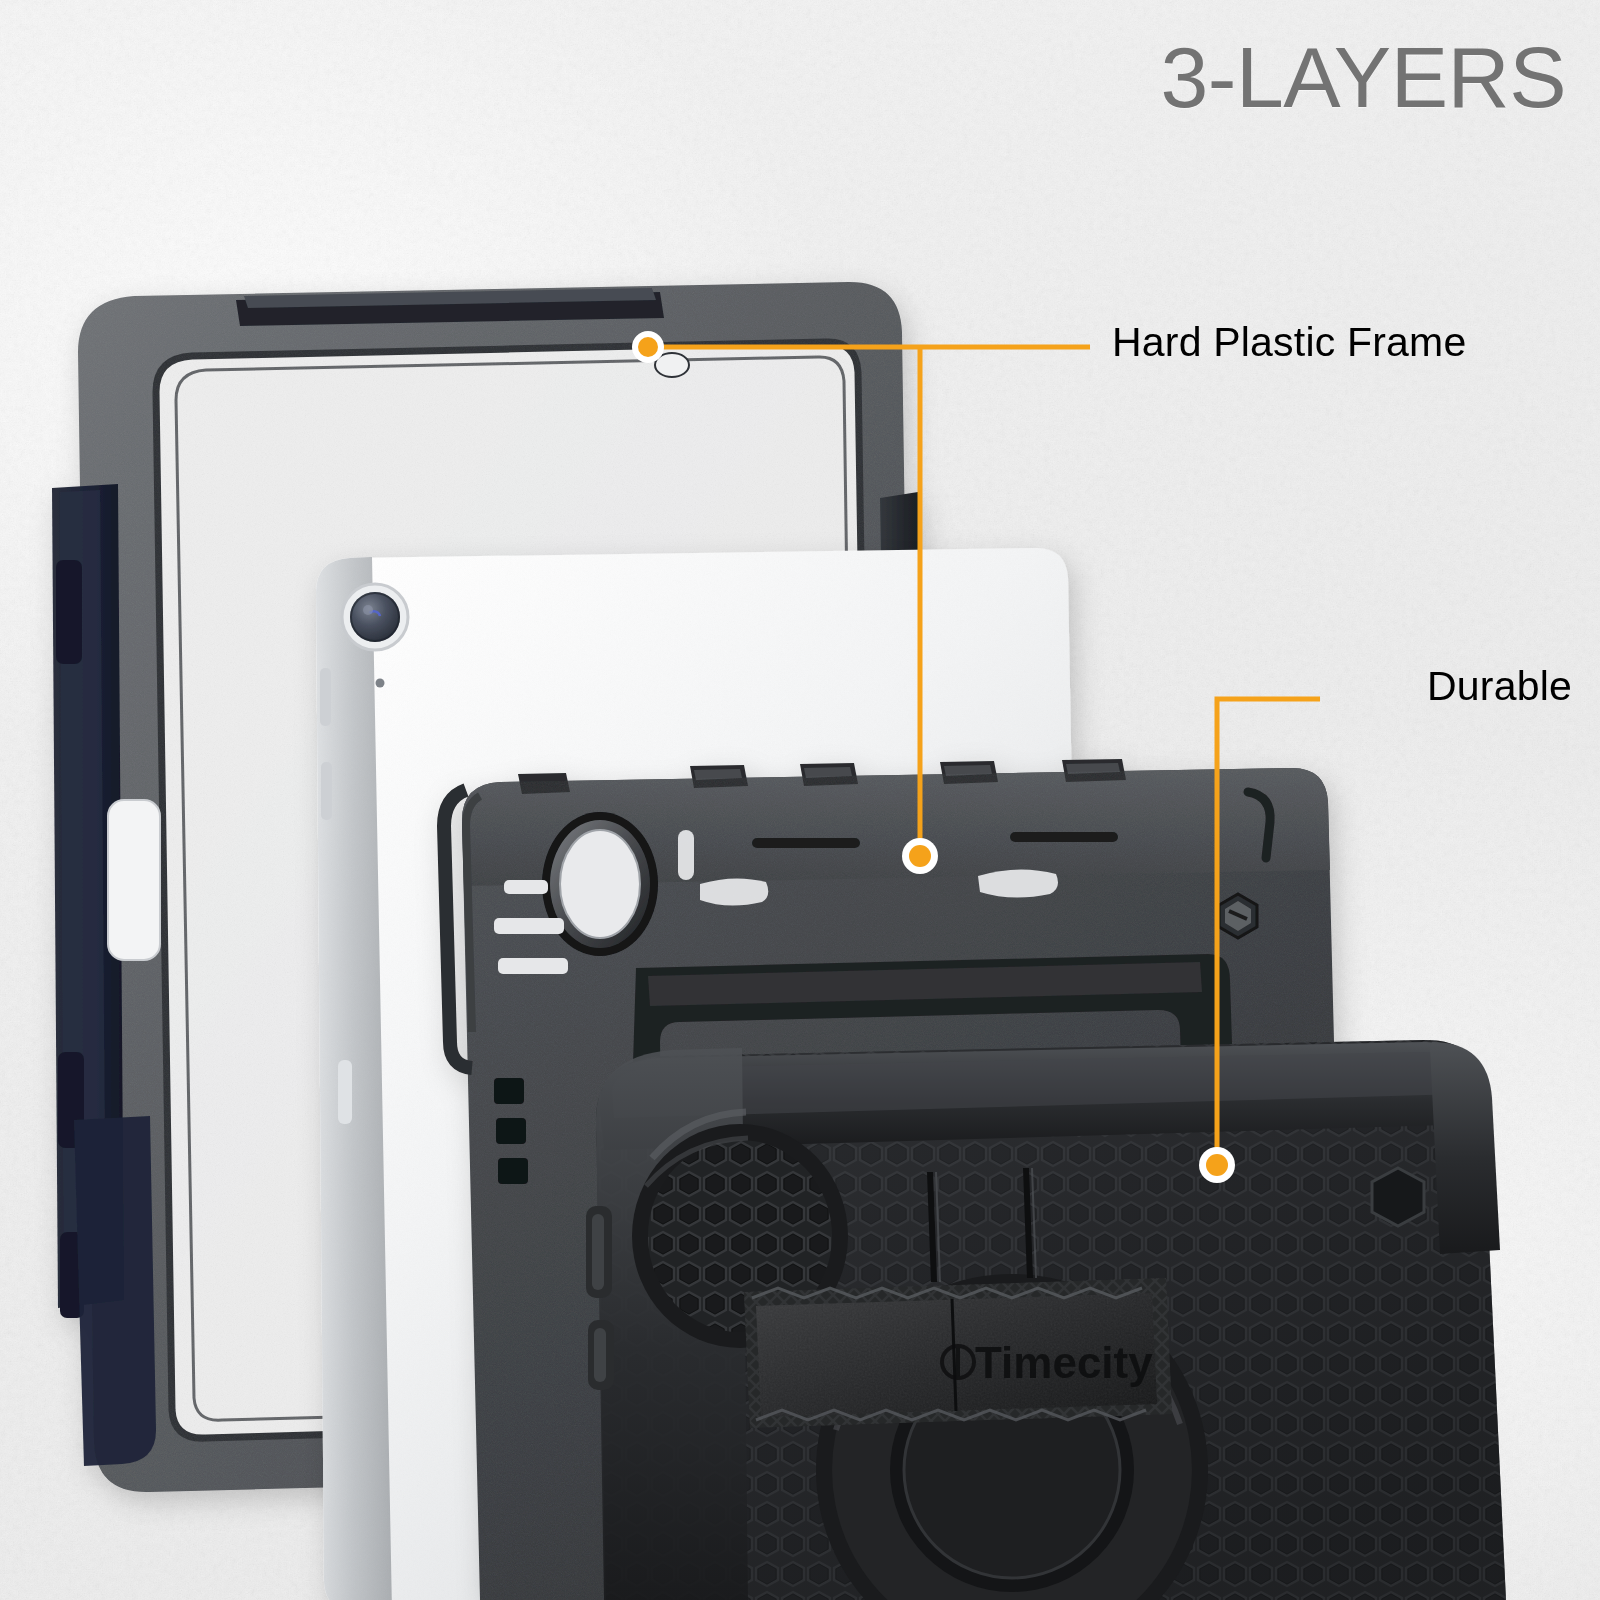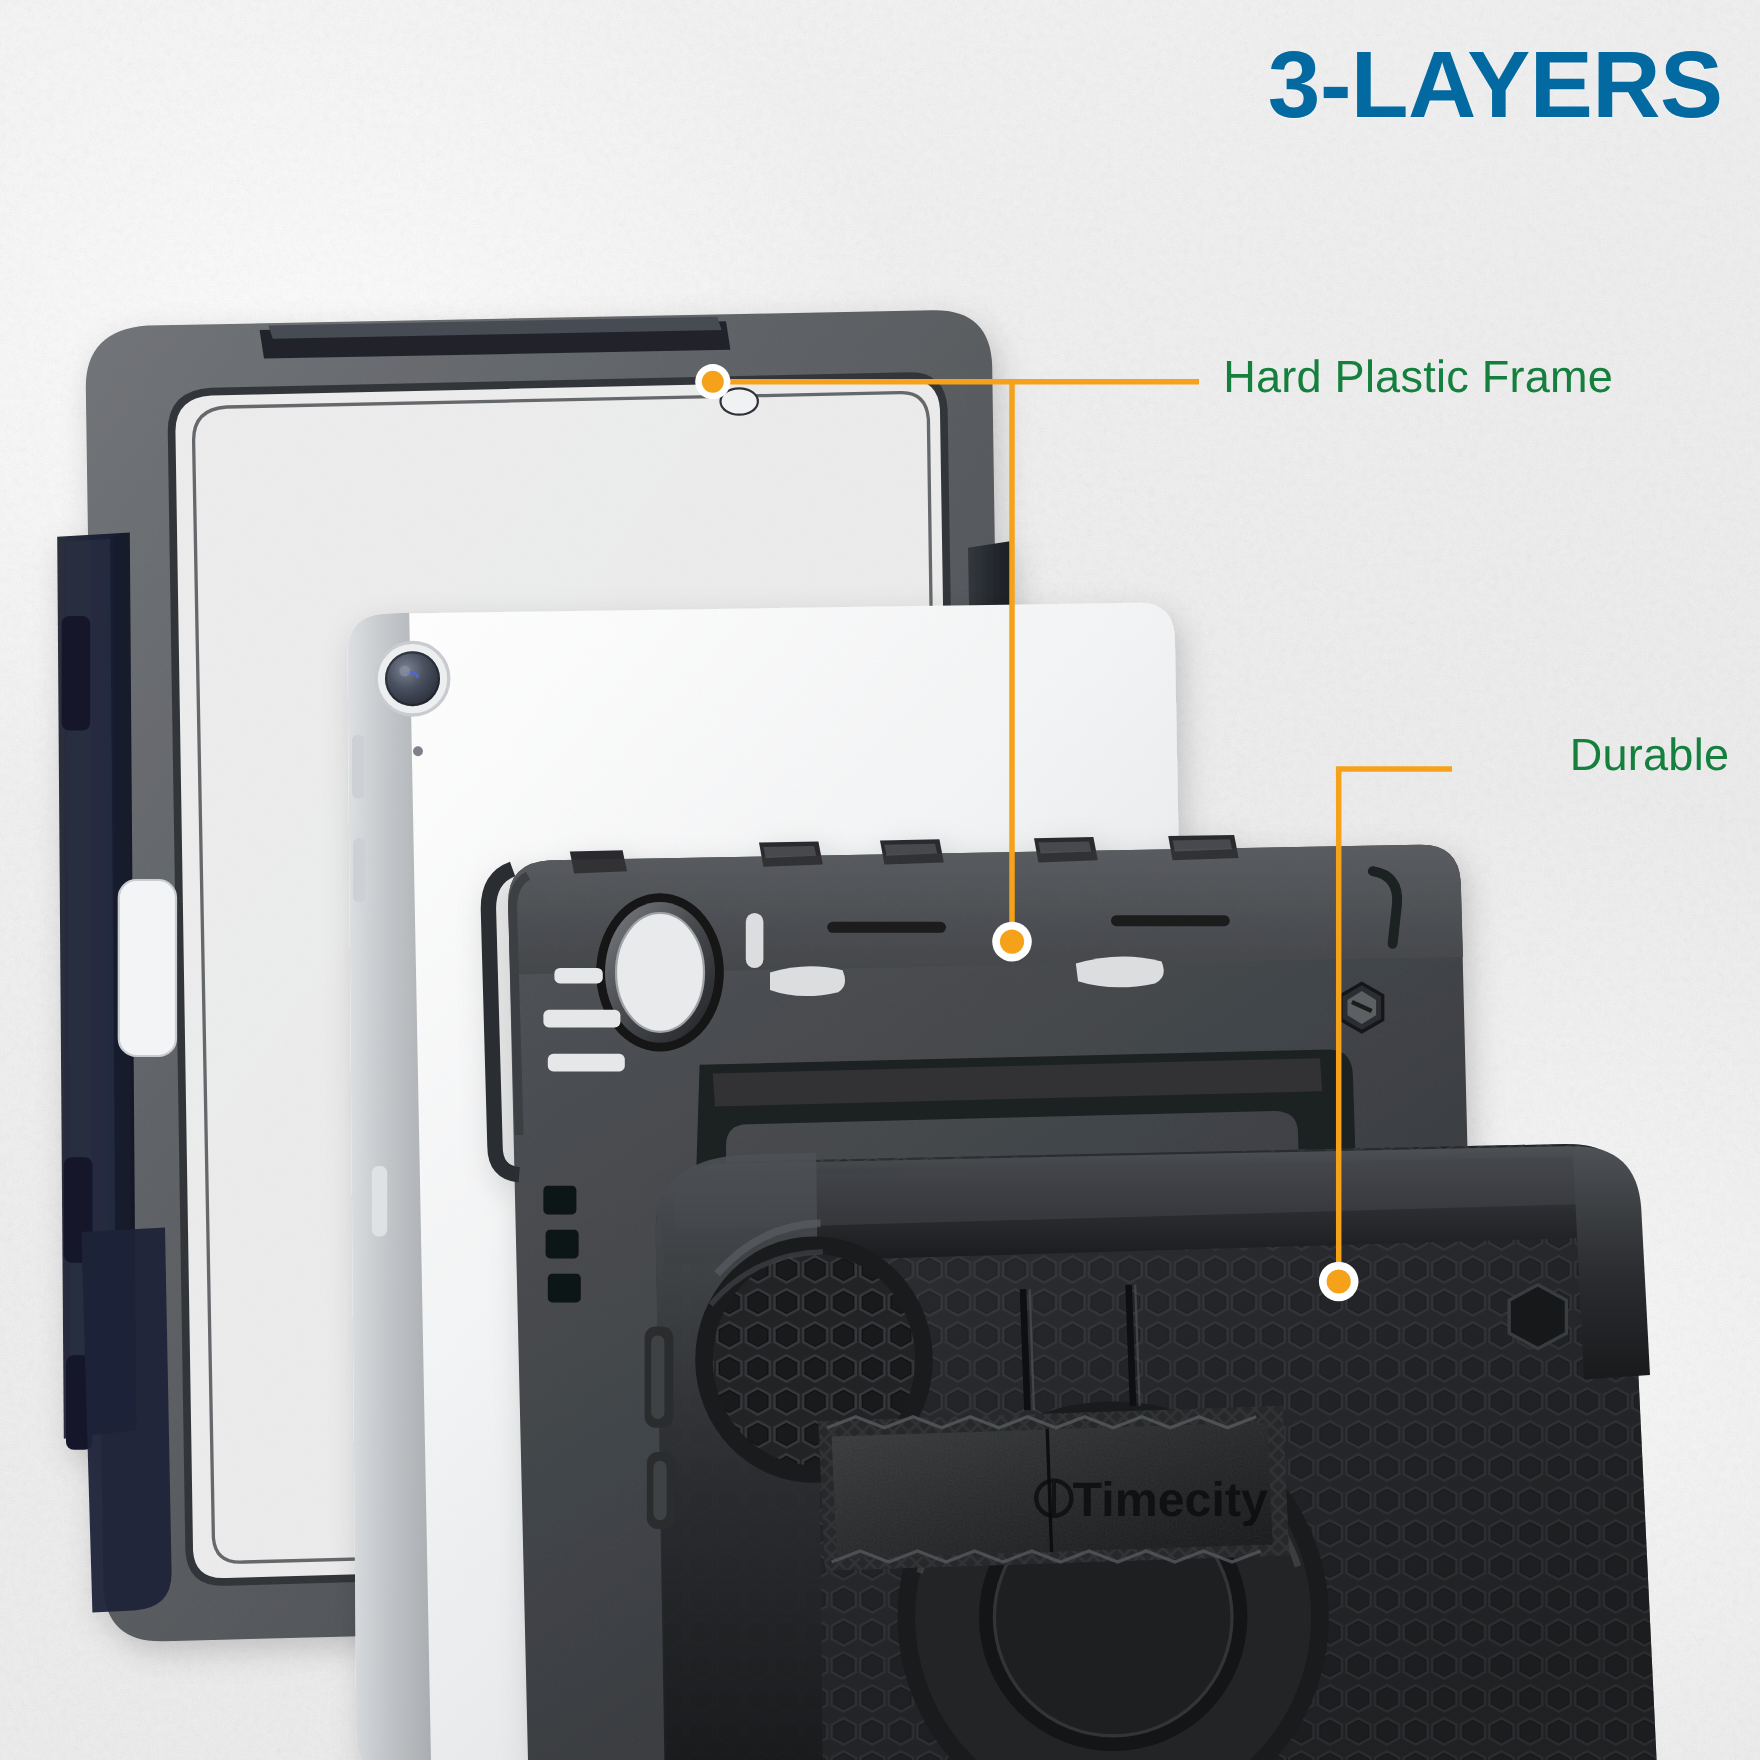--- a/index.html
+++ b/index.html
@@ -24,35 +24,35 @@
     mix-blend-mode:multiply;
   }
 
   
   #title-block {
     position:absolute; right:34px; top:36px;
     text-align:right;
     z-index:40;
   }
   .title-line {
-    color:#0369a1;
-    font-weight:bold;
+    color:#737373;
+    font-weight:normal;
     letter-spacing:-0.5px;
     line-height:.96;
     white-space:nowrap;
     font-stretch:condensed;
     text-shadow:0 1px 0 rgba(255,255,255,.5);
   }
   #title-line-1 { font-size:86px; }
   #title-line-2 { font-size:86px; margin-top:12px; }
 
   
   .callout-text {
     position:absolute;
-    color:#15803d;
+    color:#000000;
     font-size:41px;
     line-height:1.18;
     letter-spacing:.2px;
     z-index:40;
     white-space:nowrap;
   }
   #callout-1-text { left:1112px; top:318px; }
   #callout-2-text { right:28px; top:662px; text-align:left; }
 
   svg#leaders { position:absolute; inset:0; z-index:39; pointer-events:none; }

